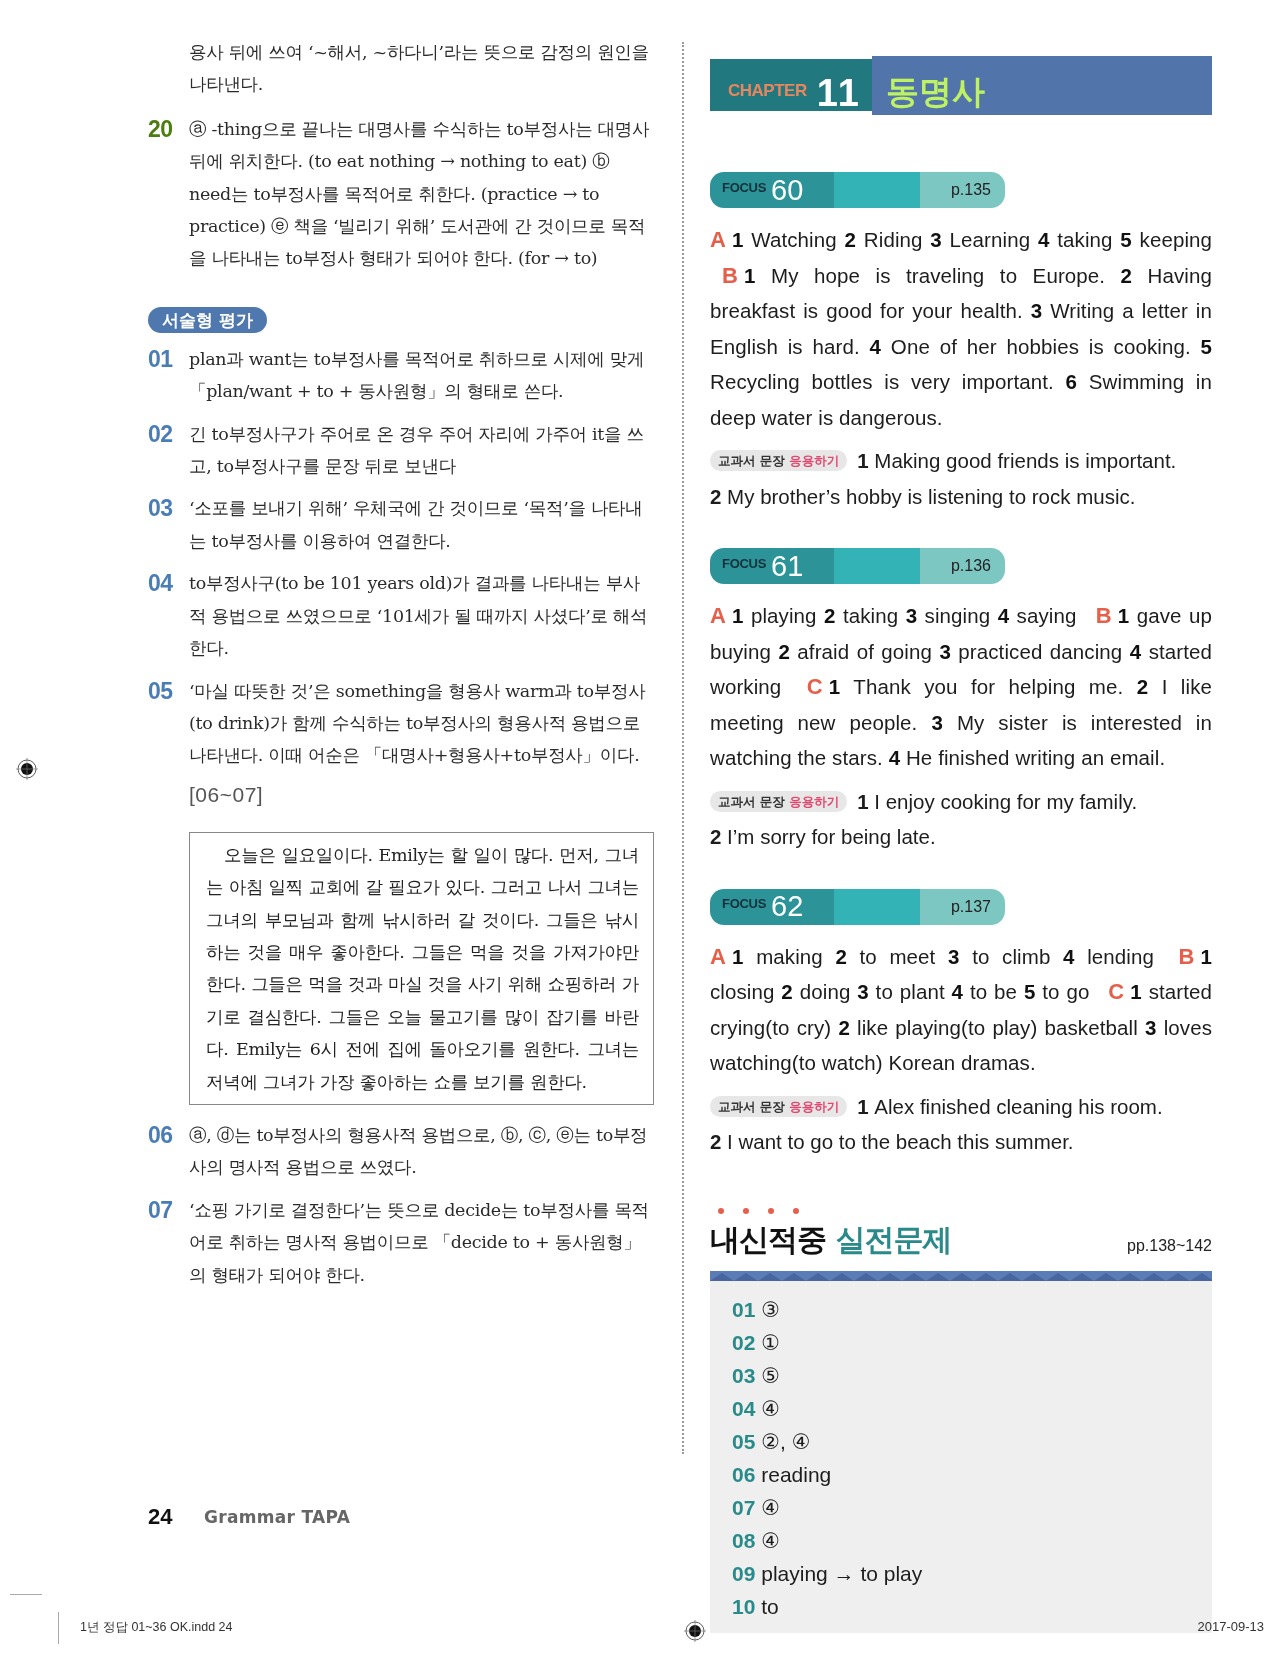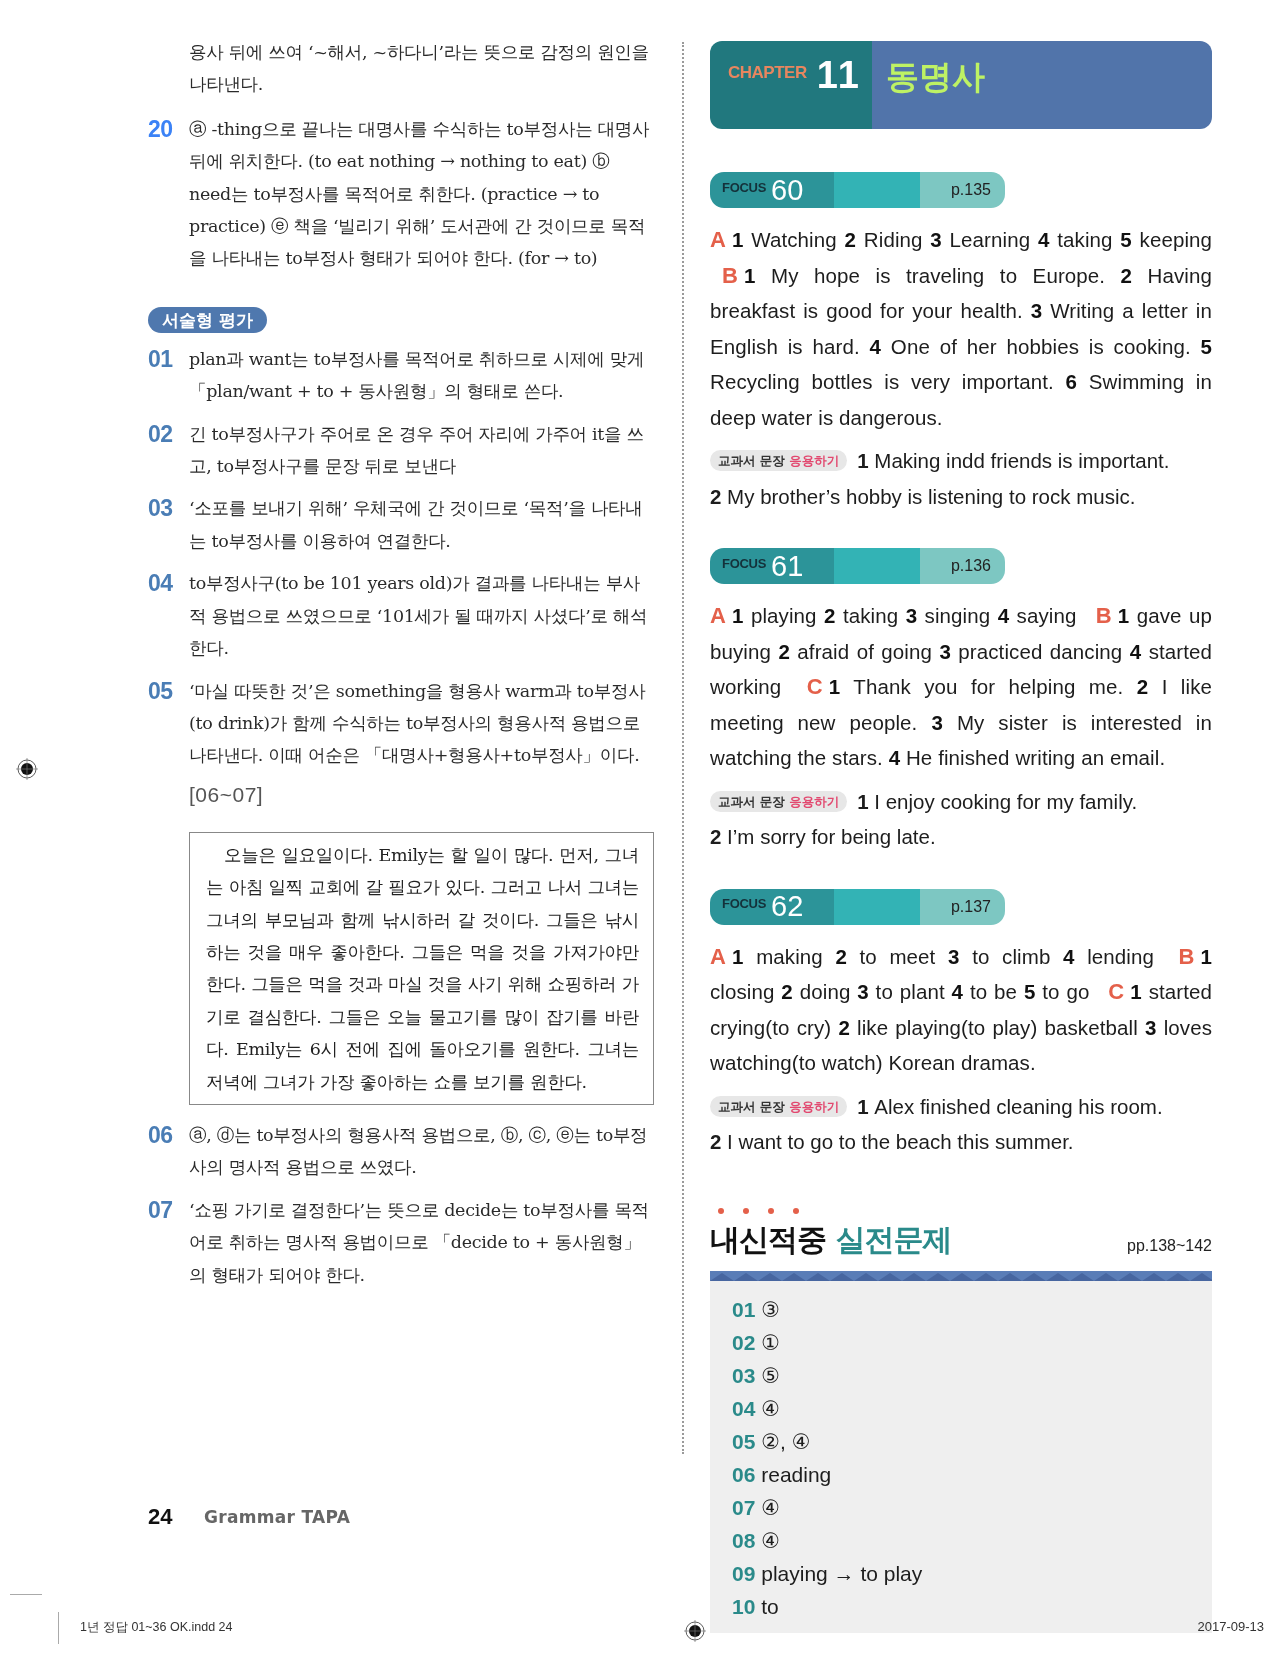--- a/index.html
+++ b/index.html
@@ -5,37 +5,37 @@
   * { box-sizing: border-box; margin: 0; padding: 0; }
   html, body { width: 1270px; height: 1654px; background: #ffffff; overflow: hidden; }
   body { position: relative; font-family: "DejaVu Serif", "Liberation Serif", serif; color: #222; }
 
   
   .left { position: absolute; left: 148px; top: 36px; width: 506px; }
   .serif-txt { font-family: "DejaVu Serif", "Liberation Serif", serif; font-size: 17.5px; line-height: 32.4px; color: #2a2a2a; letter-spacing: -0.3px; }
   .lead { padding-left: 41px; margin-bottom: 12px; }
   .item { display: flex; margin-bottom: 10px; }
   .item .num { width: 41px; flex: none; font-family: "Liberation Sans", "DejaVu Sans", sans-serif; font-weight: bold; font-size: 23px; line-height: 32px; letter-spacing: -0.5px; }
-  .item .num.green { color: #3b82f6; }
+  .item .num.green { color: #4d7c0f; }
   .item .num.blue { color: #4a7db5; }
   .item .body { flex: 1; }
 
   .badge-seosul { display: inline-block; margin-top: 22px; margin-bottom: 10px; background: #4f78ae; color: #fff; font-family: "DejaVu Sans", sans-serif; font-weight: bold; font-size: 17px; line-height: 26px; padding: 0 14px; border-radius: 13px; }
 
   .range-label { margin-left: 41px; font-family: "Liberation Sans", "DejaVu Sans", sans-serif; font-size: 21px; color: #555; line-height: 34px; margin-top: -4px; margin-bottom: 20px; letter-spacing: 0.5px; }
   .passage { margin-left: 41px; border: 1.5px solid #888; padding: 6px 14px 6px 16px; margin-bottom: 14px; }
   .passage p { font-size: 17.5px; line-height: 32.4px; text-indent: 18px; text-align: justify; letter-spacing: -0.3px; }
 
   
   .divider { position: absolute; left: 682px; top: 42px; height: 1412px; border-left: 2px dotted #9a9a9a; }
 
   
   .right { position: absolute; left: 710px; top: 41px; width: 502px; font-family: "Liberation Sans", "DejaVu Sans", sans-serif; }
 
-  .chapter { display: flex; height: 88px; border-radius: 12px; overflow: hidden; }
+  .chapter { display: flex; height: 88px; border-radius: 12px; overflow: hidden; align-items: center; }
   .chapter .teal { width: 162px; background: #21787e; display: flex; align-items: flex-start; padding: 16px 0 0 18px; }
   .chapter .ch-word { color: #e8865f; font-weight: bold; font-size: 17px; margin-top: 6px; letter-spacing: -0.5px; }
   .chapter .ch-num { color: #fff; font-weight: bold; font-size: 38px; margin-left: 10px; line-height: 36px; letter-spacing: 2px; }
   .chapter .blue { flex: 1; background: #5174aa; padding: 14px 0 0 14px; }
   .chapter .ch-title { color: #bef264; font-family: "DejaVu Sans", sans-serif; font-weight: bold; font-size: 33px; }
 
   .focus { display: flex; width: 295px; height: 36px; border-radius: 14px; overflow: hidden; margin-top: 43px; margin-bottom: 14px; }
   .focus .f1 { width: 124px; background: #2c9499; display: flex; align-items: center; padding-left: 12px; }
   .focus .f-word { font-weight: bold; font-size: 13px; color: #14313a; letter-spacing: -0.3px; margin-top: -6px; }
   .focus .f-num { font-size: 29px; color: #fff; margin-left: 5px; font-weight: normal; text-align: center; }
@@ -141,21 +141,21 @@
   <div id="focus-container">
       <div class="focus">
         <div class="f1">
           <span class="f-word">FOCUS</span>
           <span class="f-num">60</span>
         </div>
         <div class="f2"></div>
         <div class="f3">p.135</div>
       </div>
       <div class="ans"><span class="sec">A</span><b class="n">1</b> <span>Watching</span>  <b class="n">2</b> <span>Riding</span>  <b class="n">3</b> <span>Learning</span>  <b class="n">4</b> <span>taking</span>  <b class="n">5</b> <span>keeping</span>  <span class="sec" style="margin-left: 12px;">B</span><b class="n">1</b> <span>My hope is traveling to Europe.</span>  <b class="n">2</b> <span>Having breakfast is good for your health.</span>  <b class="n">3</b> <span>Writing a letter in English is hard.</span>  <b class="n">4</b> <span>One of her hobbies is cooking.</span>  <b class="n">5</b> <span>Recycling bottles is very important.</span>  <b class="n">6</b> <span>Swimming in deep water is dangerous.</span>  </div>
-      <div class="app"><span class="app-badge"><span>교과서 문장</span> <span class="pink">응용하기</span></span><b class="n">1</b>&nbsp;<span>Making indd friends is important.</span></div>
+      <div class="app"><span class="app-badge"><span>교과서 문장</span> <span class="pink">응용하기</span></span><b class="n">1</b>&nbsp;<span>Making good friends is important.</span></div>
       <div class="ans2"><b class="n">2</b>&nbsp;<span>My brother’s hobby is listening to rock music.</span></div>
       <div class="focus" style="margin-top: 34px;">
         <div class="f1">
           <span class="f-word">FOCUS</span>
           <span class="f-num">61</span>
         </div>
         <div class="f2"></div>
         <div class="f3">p.136</div>
       </div>
       <div class="ans"><span class="sec">A</span><b class="n">1</b> <span>playing</span>  <b class="n">2</b> <span>taking</span>  <b class="n">3</b> <span>singing</span>  <b class="n">4</b> <span>saying</span>  <span class="sec" style="margin-left: 12px;">B</span><b class="n">1</b> <span>gave up buying</span>  <b class="n">2</b> <span>afraid of going</span>  <b class="n">3</b> <span>practiced dancing</span>  <b class="n">4</b> <span>started working</span>  <span class="sec" style="margin-left: 12px;">C</span><b class="n">1</b> <span>Thank you for helping me.</span>  <b class="n">2</b> <span>I like meeting new people.</span>  <b class="n">3</b> <span>My sister is interested in watching the stars.</span>  <b class="n">4</b> <span>He finished writing an email.</span>  </div>

